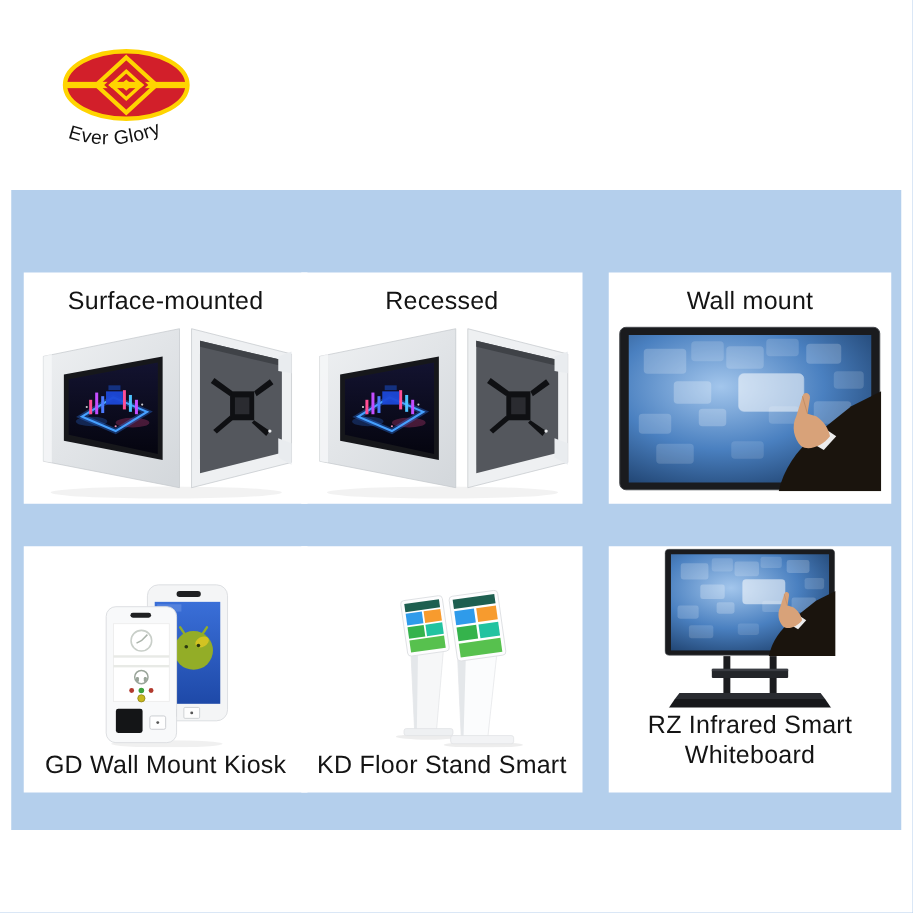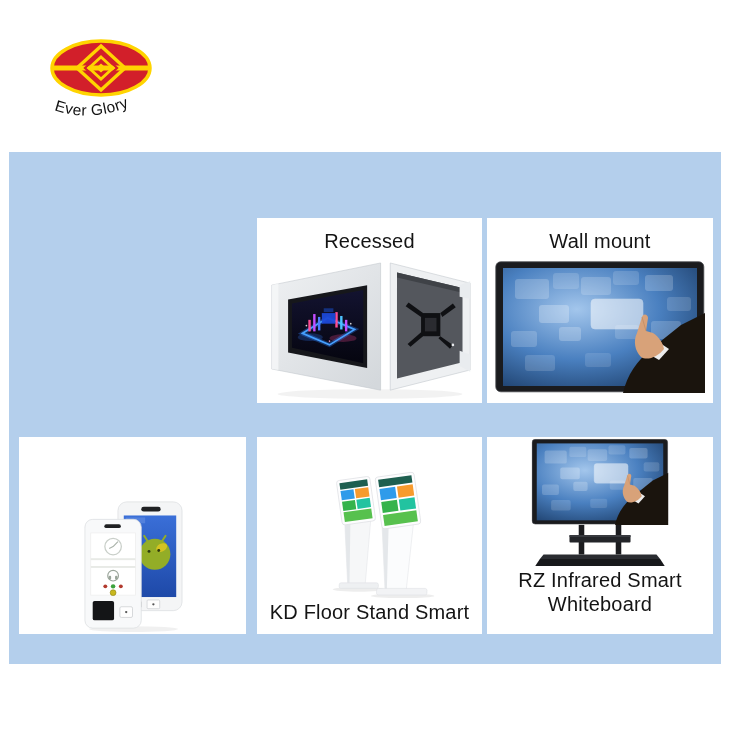--- a/index.html
+++ b/index.html
@@ -8,21 +8,21 @@
     font-family:"Liberation Sans", sans-serif;color:#141414;
   }
   .logo{position:absolute;left:46px;top:36px;width:116px;height:92px;}
   .panel{position:absolute;left:9px;top:152px;width:712px;height:512px;background:#b4cfec;}
   .card{
     position:absolute;background:#ffffff;display:flex;flex-direction:column;align-items:center;
   }
   .r1{top:66px;height:185px;}
   .r2{top:285px;height:197px;justify-content:flex-end;}
   .c1{left:10px;width:227px;}
-  .c2{left:248px;width:225px;}
+  .c2{left:232px;width:225px;}
   .c3{left:478px;width:226px;}
   .card-title{
     margin-top:12px;font-size:20px;line-height:23px;color:#141414;letter-spacing:0.2px;
     text-align:center;white-space:nowrap;
   }
   .card-label{
     margin-bottom:10px;font-size:20px;line-height:24px;color:#141414;letter-spacing:0.2px;
     text-align:center;width:208px;
   }
   .card-label.two-line{margin-bottom:18px;}
@@ -211,39 +211,46 @@
     <polygon points="55,27.5 60,32 55,36.5 50,32" fill="#ffd400"></polygon>
     <path id="brandArc" d="M8,74 Q54,90 104,60" fill="none"></path>
     <text font-size="15.5" fill="#111111" letter-spacing="0.4">
       <textPath href="#brandArc" startOffset="0">Ever Glory</textPath>
     </text>
   </svg>
 </div>
 
 <div class="panel">
 
+  <div class="card r1 c1">
+    <div class="card-title">Surface-mounted</div>
+    <svg class="img" width="212" height="145">
+      <use href="#panel-pair" width="212" height="145"></use>
+    </svg>
+  </div>
 
   <div class="card r1 c2">
     <div class="card-title">Recessed</div>
     <svg class="img" width="212" height="145">
       <use href="#panel-pair" width="212" height="145"></use>
     </svg>
   </div>
 
   <div class="card r1 c3">
     <div class="card-title">Wall mount</div>
     <svg class="img" width="210" height="132" style="margin-top:8px">
       <use href="#touchscreen" width="210" height="132"></use>
     </svg>
   </div>
 
   <div class="card r2 c1">
     <svg class="img" width="112" height="134">
       <use href="#gd-kiosks" width="112" height="134"></use>
     </svg>
+    <div class="card-label">GD Wall Mount Kiosk</div>
   </div>
 
   <div class="card r2 c2">
     <svg class="img" width="140" height="133">
       <use href="#floor-kiosks" width="140" height="133"></use>
     </svg>
     <div class="card-label">KD Floor Stand Smart</div>
   </div>
 
   <div class="card r2 c3">

